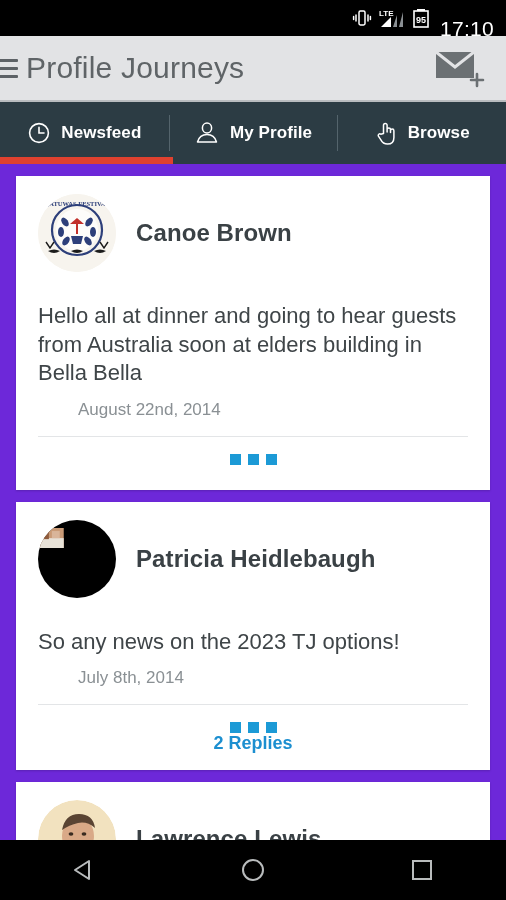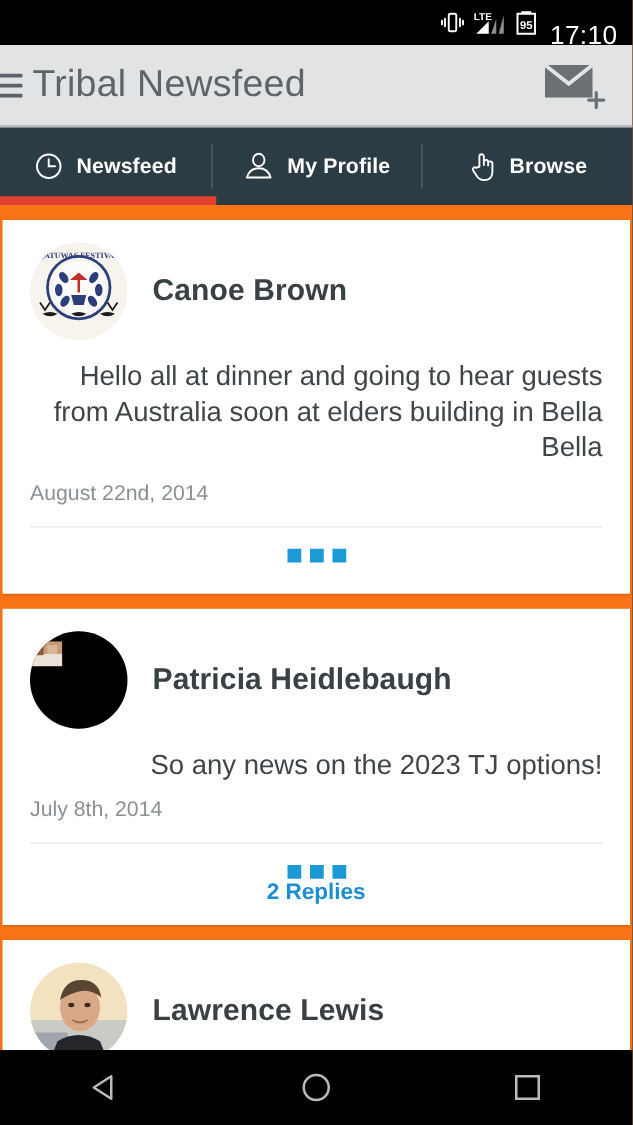--- a/index.html
+++ b/index.html
@@ -48,35 +48,34 @@
     width:1px; background:#54646c;
   }
   .tab-label { color:#fff; font-size:17px; font-weight:bold; letter-spacing:.1px; }
   .tab-ico { display:flex; align-items:center; }
   .tab-underline {
     position:absolute; left:0; bottom:0; width:173px; height:7px; background:#e0412f;
   }
 
   
   .feed { position:absolute; top:164px; left:0; right:0; bottom:60px;
-          background:#f97316; overflow:hidden; padding:0 2px; }
+          background:#6d28d9; overflow:hidden; padding:0 16px; }
   .card {
     background:#fff; margin-top:12px; padding:18px 22px 16px 22px;
     box-shadow:0 1px 2px rgba(0,0,0,.18);
   }
   .card-head { display:flex; align-items:center; gap:20px; }
   .avatar { width:78px; height:78px; border-radius:50%; overflow:hidden;
             flex:0 0 auto; position:relative; background:#fff; }
   .author { font-size:24px; font-weight:bold; color:#3a4145; letter-spacing:.1px; }
   .post-body {
-    font-size:22px; color:#3f4548; line-height:1.3; margin-top:15px;
+    font-size:22px; color:#3f4548; line-height:1.3; margin-top:30px;
     word-wrap:break-word;
-    text-align:right;
-  }
-  .post-date { font-size:17px; color:#8a9094; margin-top:12px; }
+  }
+  .post-date { font-size:17px; color:#8a9094; margin-top:12px;margin-left:40px; }
   .divider { height:1px; background:#e3e5e7; margin-top:16px; }
   .card-foot { display:flex; align-items:center; justify-content:space-between;
                margin-top:17px; min-height:20px;flex-direction:column; }
   .dots { display:flex; gap:7px; }
   .dots i { width:11px; height:11px; background:#1c9ad6; display:block; }
   .replies { color:#1c8fd0; font-size:18px; font-weight:bold; }
 
   
   .av-qatuwas { background:#f6f3ec; }
   .av-black { background:#000; }
@@ -118,21 +117,21 @@
     </span>
     <span class="sb-time">17:10</span>
   </div>
 
   <div class="appbar">
     <div class="hamburger">
       <i></i>
         <i></i>
         <i></i>
     </div>
-    <div class="app-title">Tribal Newsfeed</div>
+    <div class="app-title">Profile Journeys</div>
     <div class="compose">
       <svg width="56" height="44" viewBox="0 0 56 44">
         <rect x="4" y="6" width="38" height="26" fill="#6b7073"></rect>
         <path d="M4 6 L23 21 L42 6" fill="none" stroke="#e2e3e5" stroke-width="3"></path>
         <path d="M45 28 V40 M39 34 H51" stroke="#6b7073" stroke-width="2.6" stroke-linecap="round"></path>
       </svg>
     </div>
   </div>
 
   <div class="tabbar">

